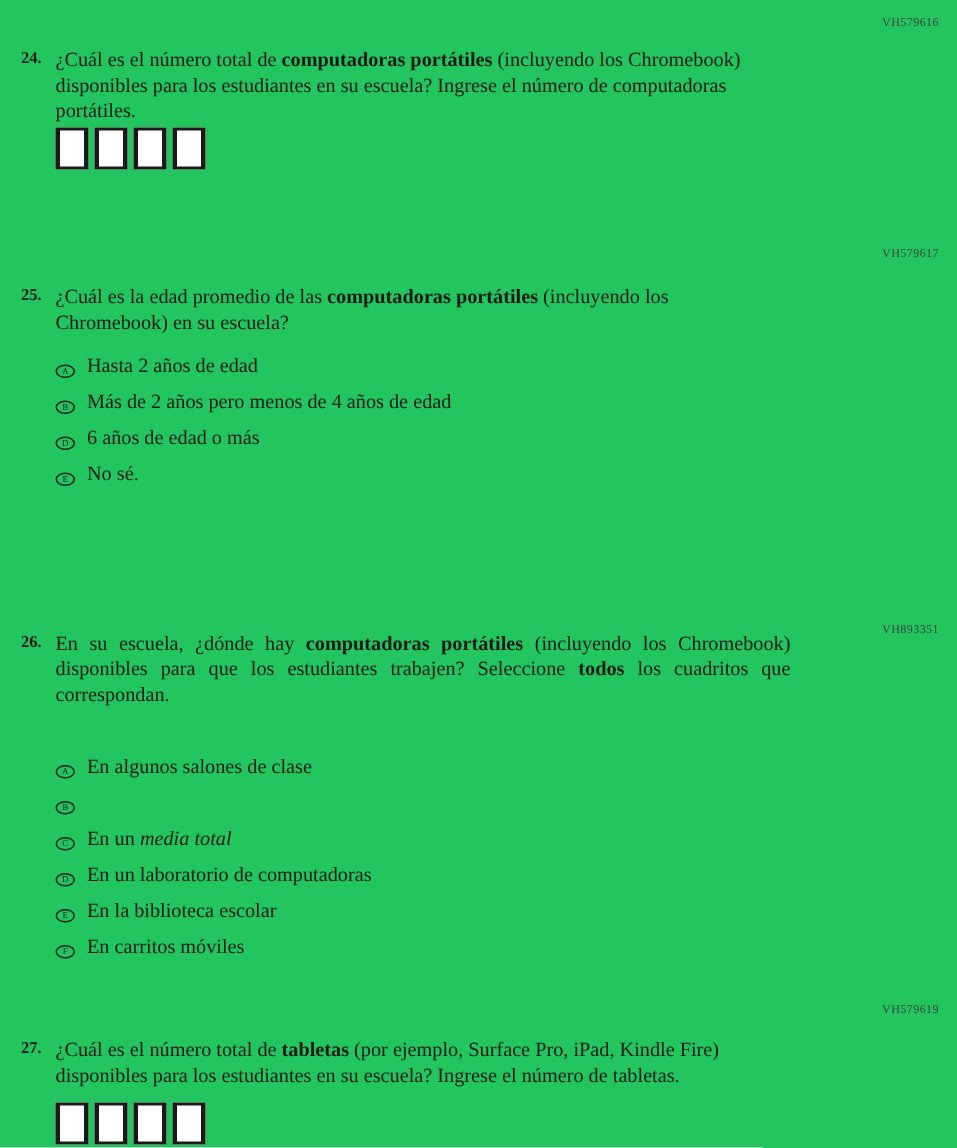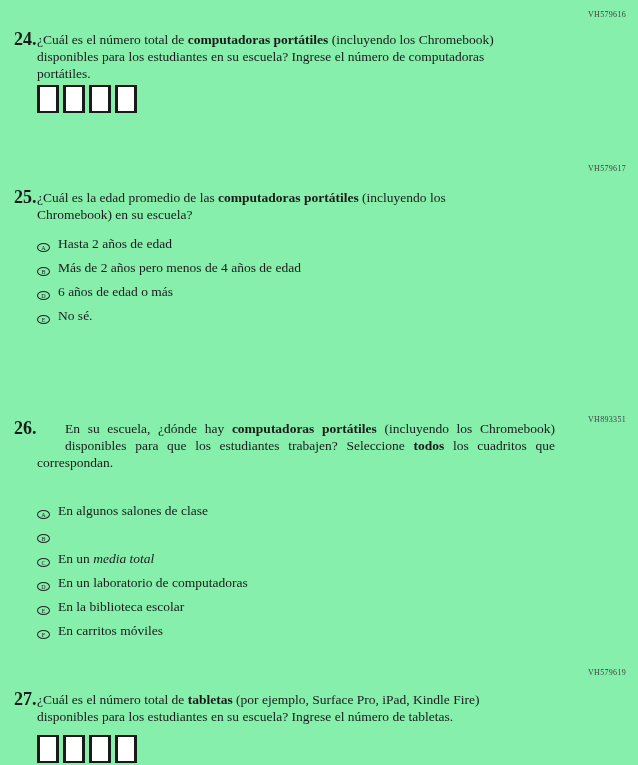--- a/index.html
+++ b/index.html
@@ -1,54 +1,53 @@
 <!DOCTYPE html>
 <html><head>
 <meta charset="utf-8">
 <style>
   html, body { margin: 0; padding: 0; background: #ffffff; }
   .page {
     position: relative;
     width: 638px;
     height: 765px;
-    background: #86efac;
+    background: #22c55e;
     overflow: hidden;
     font-family: "Liberation Serif", "DejaVu Serif", serif;
     color: #1a1a1a;
   }
   .code {
     position: absolute;
     right: 12px;
     font-size: 8px;
     letter-spacing: 0.3px;
     color: #3f3f3f;
     font-family: "Liberation Serif", "DejaVu Serif", serif;
   }
   .q { position: absolute; left: 14px; }
   .qnum {
     position: absolute;
     left: 0;
     top: 0;
     font-weight: bold;
-    font-size: 18px;
+    font-size: 11px;
     line-height: 17px;
   }
   .qbody {
     margin-left: 23px;
     font-size: 13.5px;
     line-height: 17px;
   }
   .qline { white-space: nowrap; }
   .qline b { font-weight: bold; }
   .just {
     white-space: normal;
     width: 490px;
     text-align: justify;
     text-align-last: justify;
-    margin-left: 28px;
   }
   .opts { margin-top: 5px; }
   .opts26 { margin-top: 24px; }
   .opt { display: flex; align-items: flex-end; height: 24px; }
   .bubble {
     width: 13px;
     height: 9px;
     border: 1px solid #222222;
     border-radius: 50%;
     display: inline-flex;

